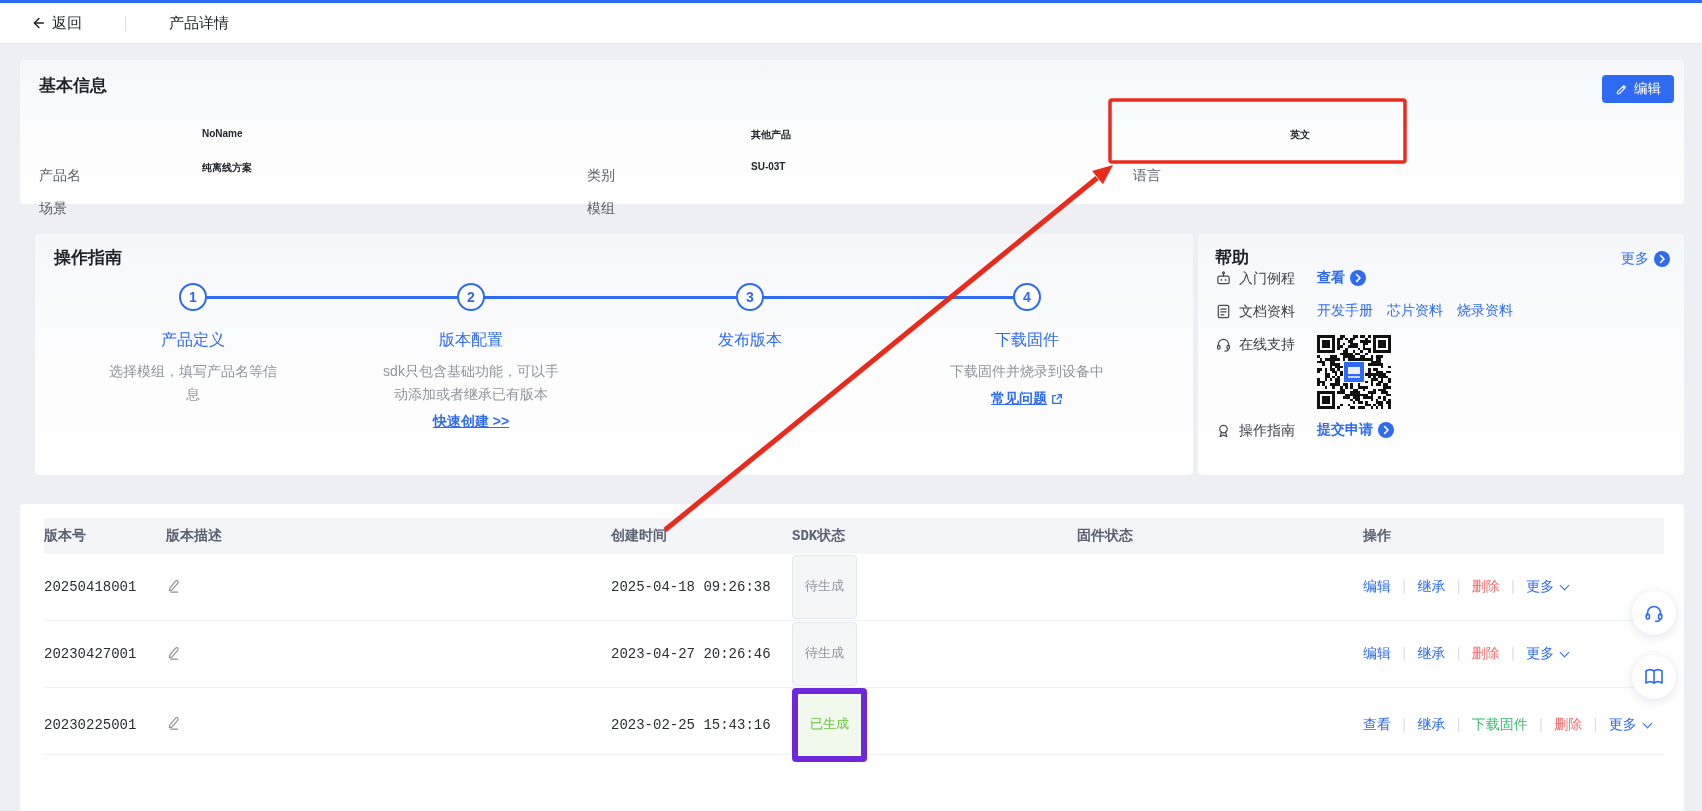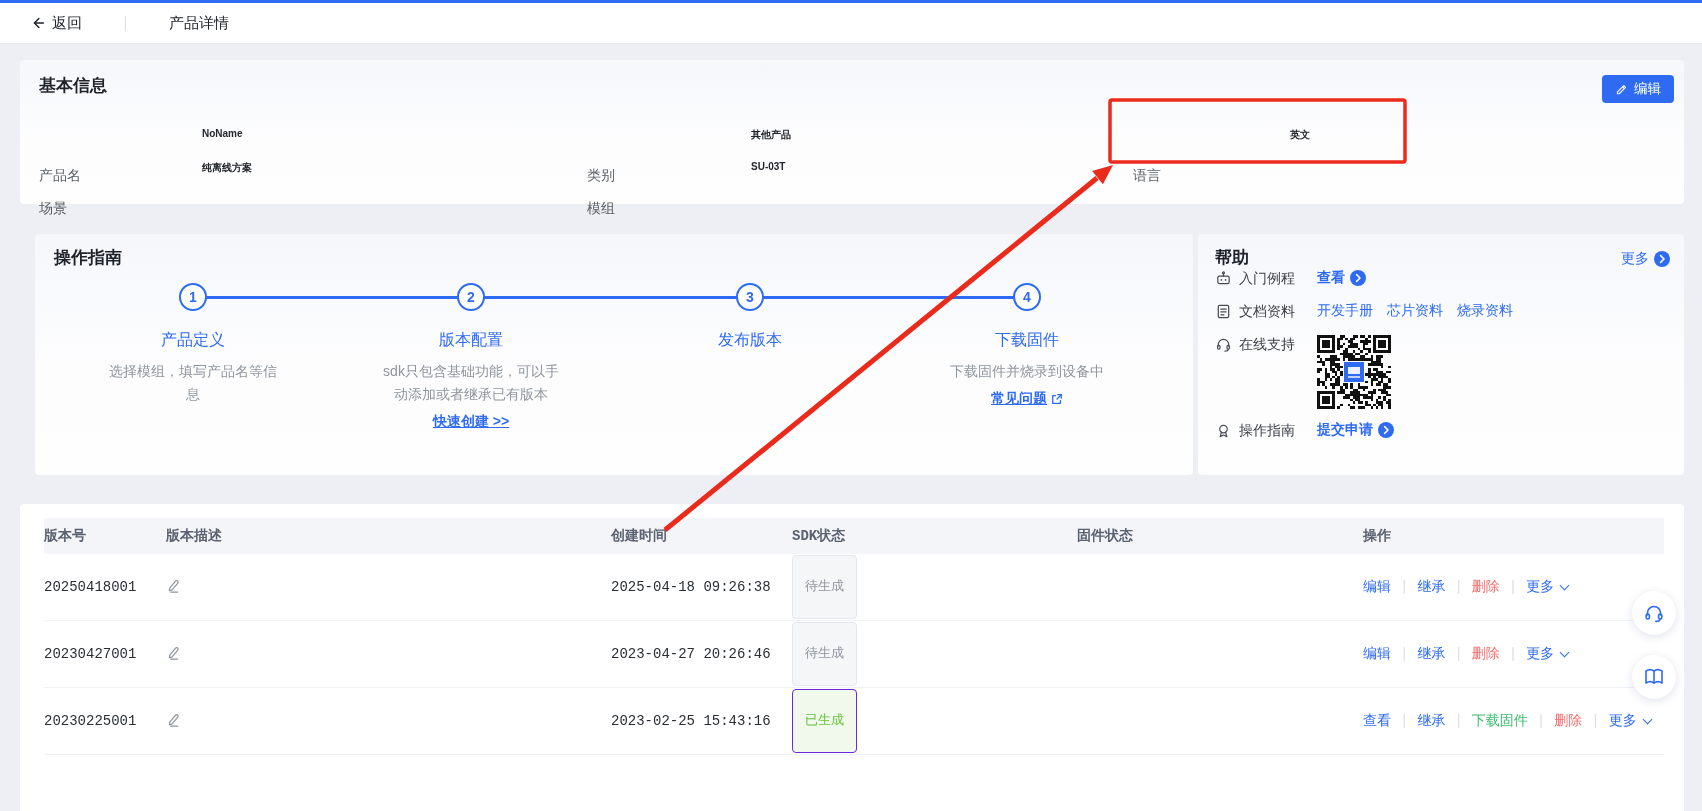--- a/index.html
+++ b/index.html
@@ -49,21 +49,21 @@
   .circ-ic{width:16px;height:16px;flex:0 0 auto;}
   .qr-wrap{width:74px;height:74px;}
 
   
   .card-table{left:20px;top:504px;width:1664px;height:311px;background:#fff;font-family:Liberation Mono, monospace;}
   .tgrid{display:grid;grid-template-columns:122px 445px 181px 285px 286px 1fr;align-items:center;}
   .thead{margin:14px 20px 0 24px;height:36px;background:#f3f5f9;border-radius:2px;font-size:14px;font-weight:bold;color:#5a6170;}
   .trow{margin:0 20px 0 24px;height:67px;border-bottom:1px solid #eef1f6;font-size:14px;color:#2a2e34;}
   .badge{display:inline-block;padding:23px 12px;border-radius:4px;font-size:13px;line-height:1.2;}
   .badge.pending{background:#f5f6f8;border:1px solid #e4e7eb;color:#8f959e;}
-  .badge.done{background:#f0f9eb;border:1px solid #6d28d9;color:var(--badge-green);}
+  .badge.done{background:#f0f9eb;border:6px solid #6d28d9;color:var(--badge-green);}
   .act{color:var(--accent);cursor:pointer;white-space:nowrap;}
   .act.danger{color:var(--danger);}
   .act.green{color:var(--success-link);}
   .sep{color:#d9dde3;margin:0 9px;}
   .chev{display:inline-block;width:7px;height:7px;border-right:1.6px solid var(--accent);border-bottom:1.6px solid var(--accent);transform:rotate(45deg);margin-left:7px;vertical-align:2px;}
   .pencil-ic{width:15px;height:15px;cursor:pointer;}
 
   
   .float-btn{position:absolute;left:1632px;width:44px;height:44px;border-radius:50%;background:#fff;box-shadow:0 2px 10px rgba(40,60,110,.14);display:flex;align-items:center;justify-content:center;cursor:pointer;z-index:40;}
   .float-btn svg{width:22px;height:22px;}

